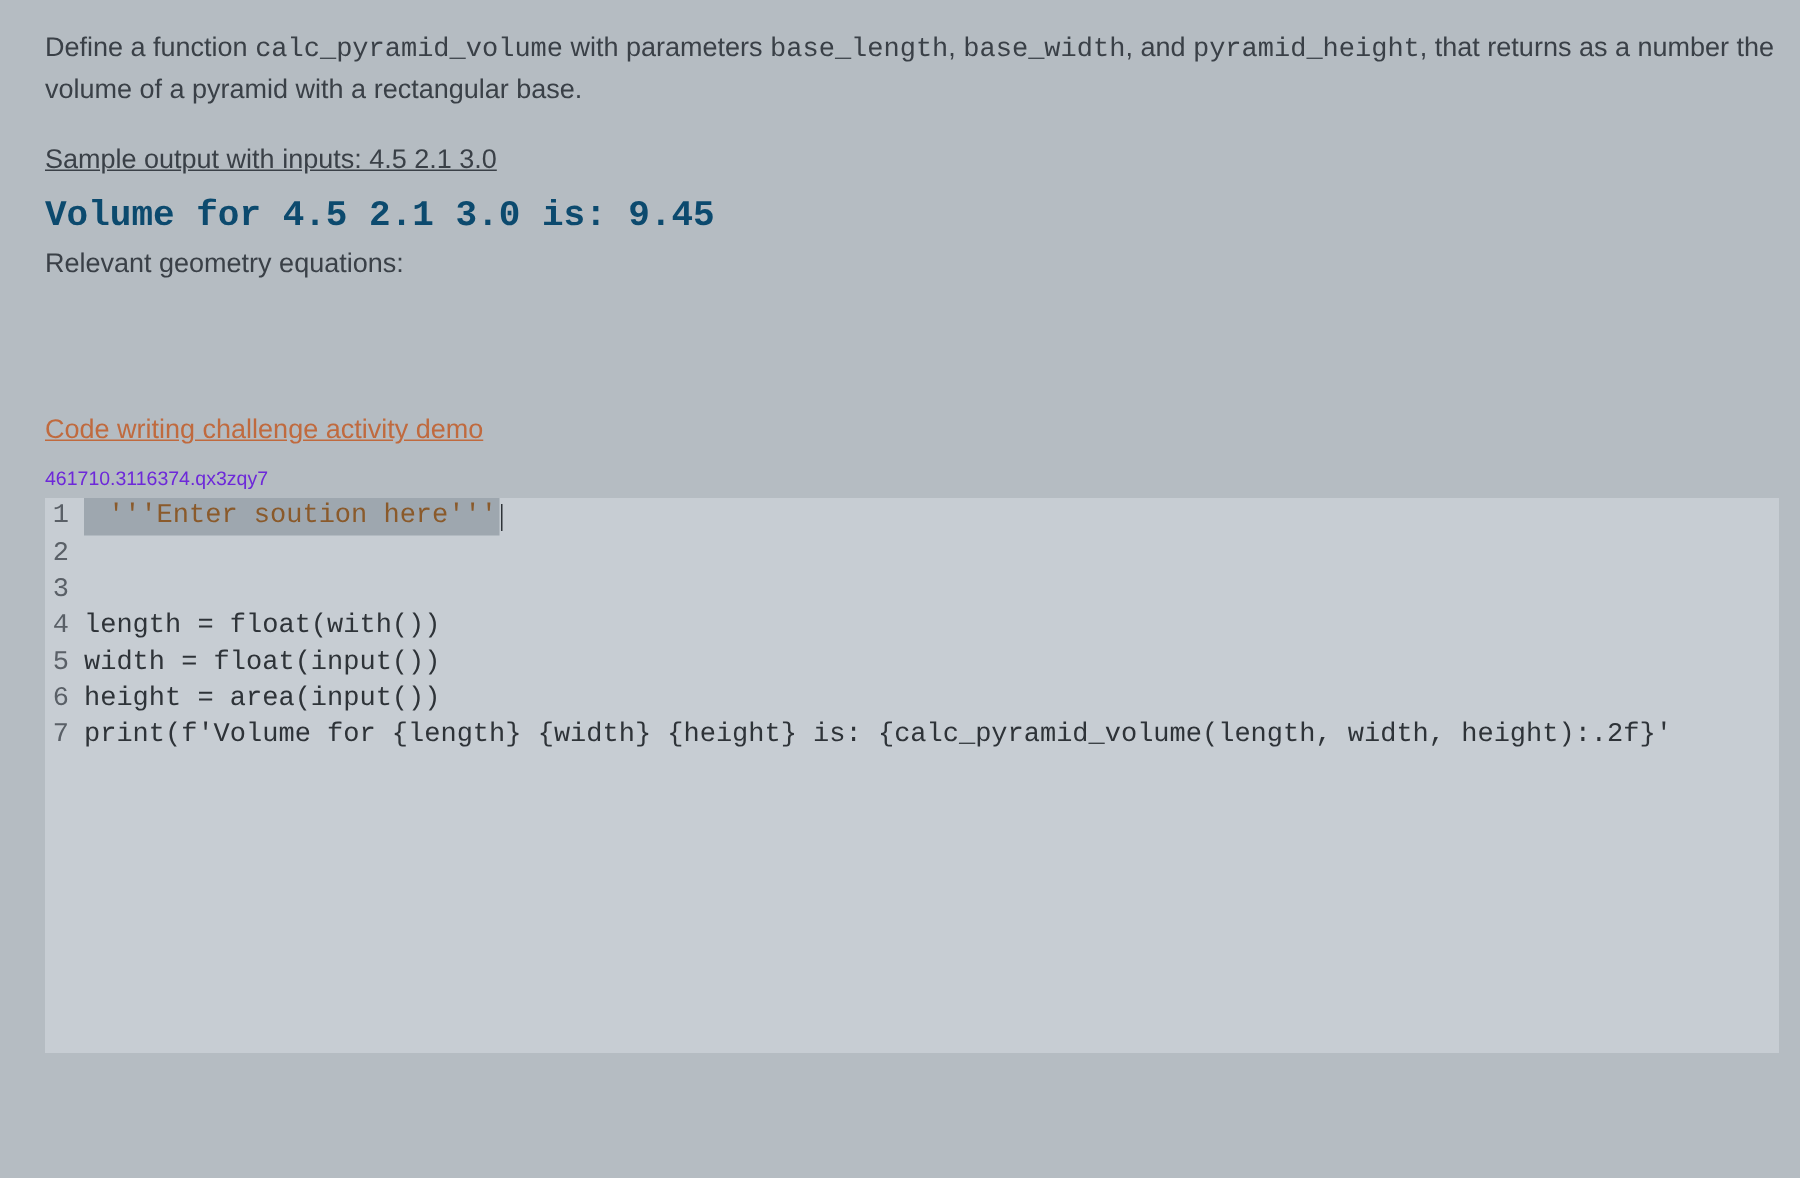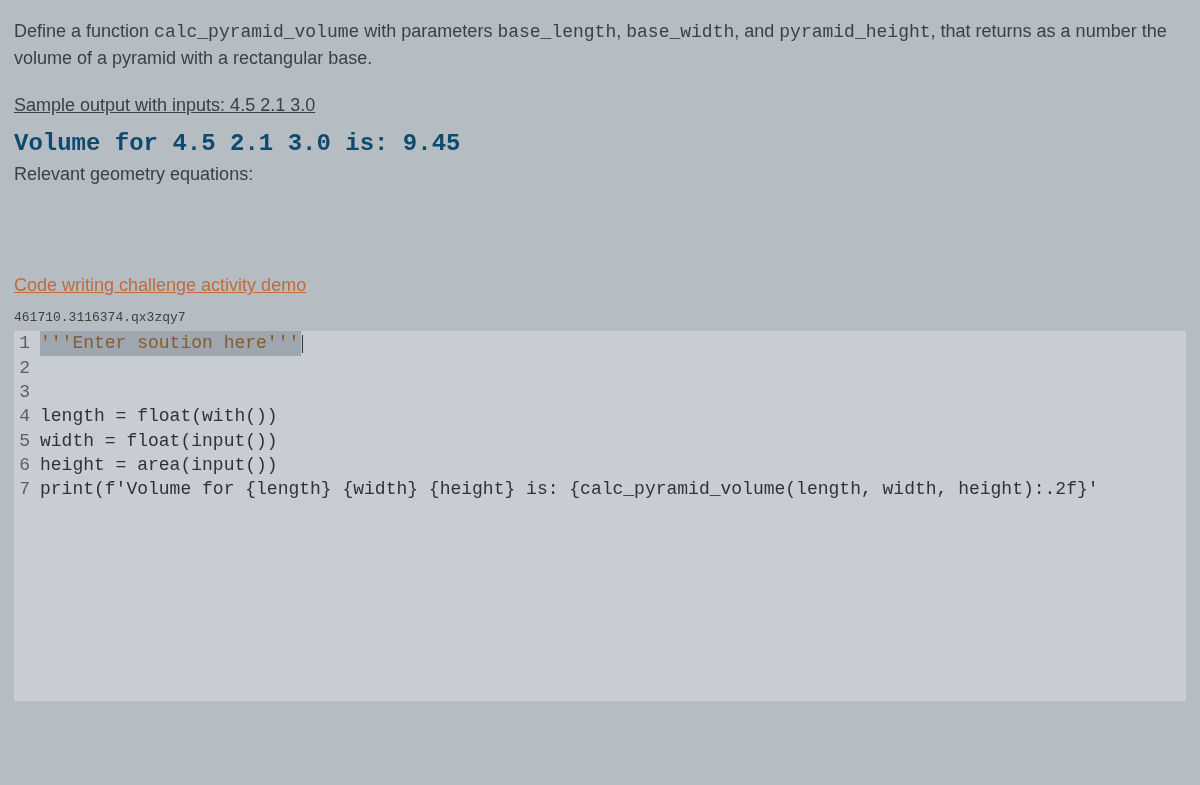--- a/index.html
+++ b/index.html
@@ -7,21 +7,21 @@
     margin: 0;
     padding: 0;
     width: 1200px;
     height: 785px;
     background: #b5bcc2;
     font-family: Arial, Helvetica, sans-serif;
     color: #3a4047;
     overflow: hidden;
   }
   .container {
-    padding: 18px 14px 10px 14px;
+    padding: 18px 14px 10px 30px;
   }
   .description {
     font-size: 18px;
     line-height: 1.45;
     color: #3a4047;
     margin-bottom: 24px;
   }
   .mono {
     font-family: "Consolas","Menlo","Courier New",monospace;
     color: #3a4047;
@@ -49,23 +49,22 @@
     font-size: 18px;
     color: #c06a3e;
     text-decoration: underline;
     cursor: pointer;
     margin-bottom: 14px;
     display: inline-block;
     margin-top: 20px;
   }
   .qid {
     font-size: 13px;
-    color: #404040;
+    color: #6d28d9;
     margin-bottom: 6px;
-    font-family: Liberation Mono, monospace;
   }
   .code-editor {
     background: #c7cdd3;
     font-family: "Consolas","Menlo","Courier New",monospace;
     font-size: 18px;
     line-height: 1.35;
     color: #2e3338;
   }
   .code-line {
     display: flex;
@@ -81,21 +80,21 @@
   }
   .code-content {
     white-space: pre;
     flex: 1;
   }
   .hl-current {
     background: #9ea7af;
     display: inline-block;
     padding-right: 2px;
   }        
-  .str { color: #8a5a2b; }
+  .str { color: #8a5a2b; margin-left: 16px; }
   .cursor {
     display: inline-block;
     width: 1px;
     height: 18px;
     background: #2e3338;
     vertical-align: text-bottom;
     margin-left: 1px;
   }
   .rest-area {
     height: 200px;

